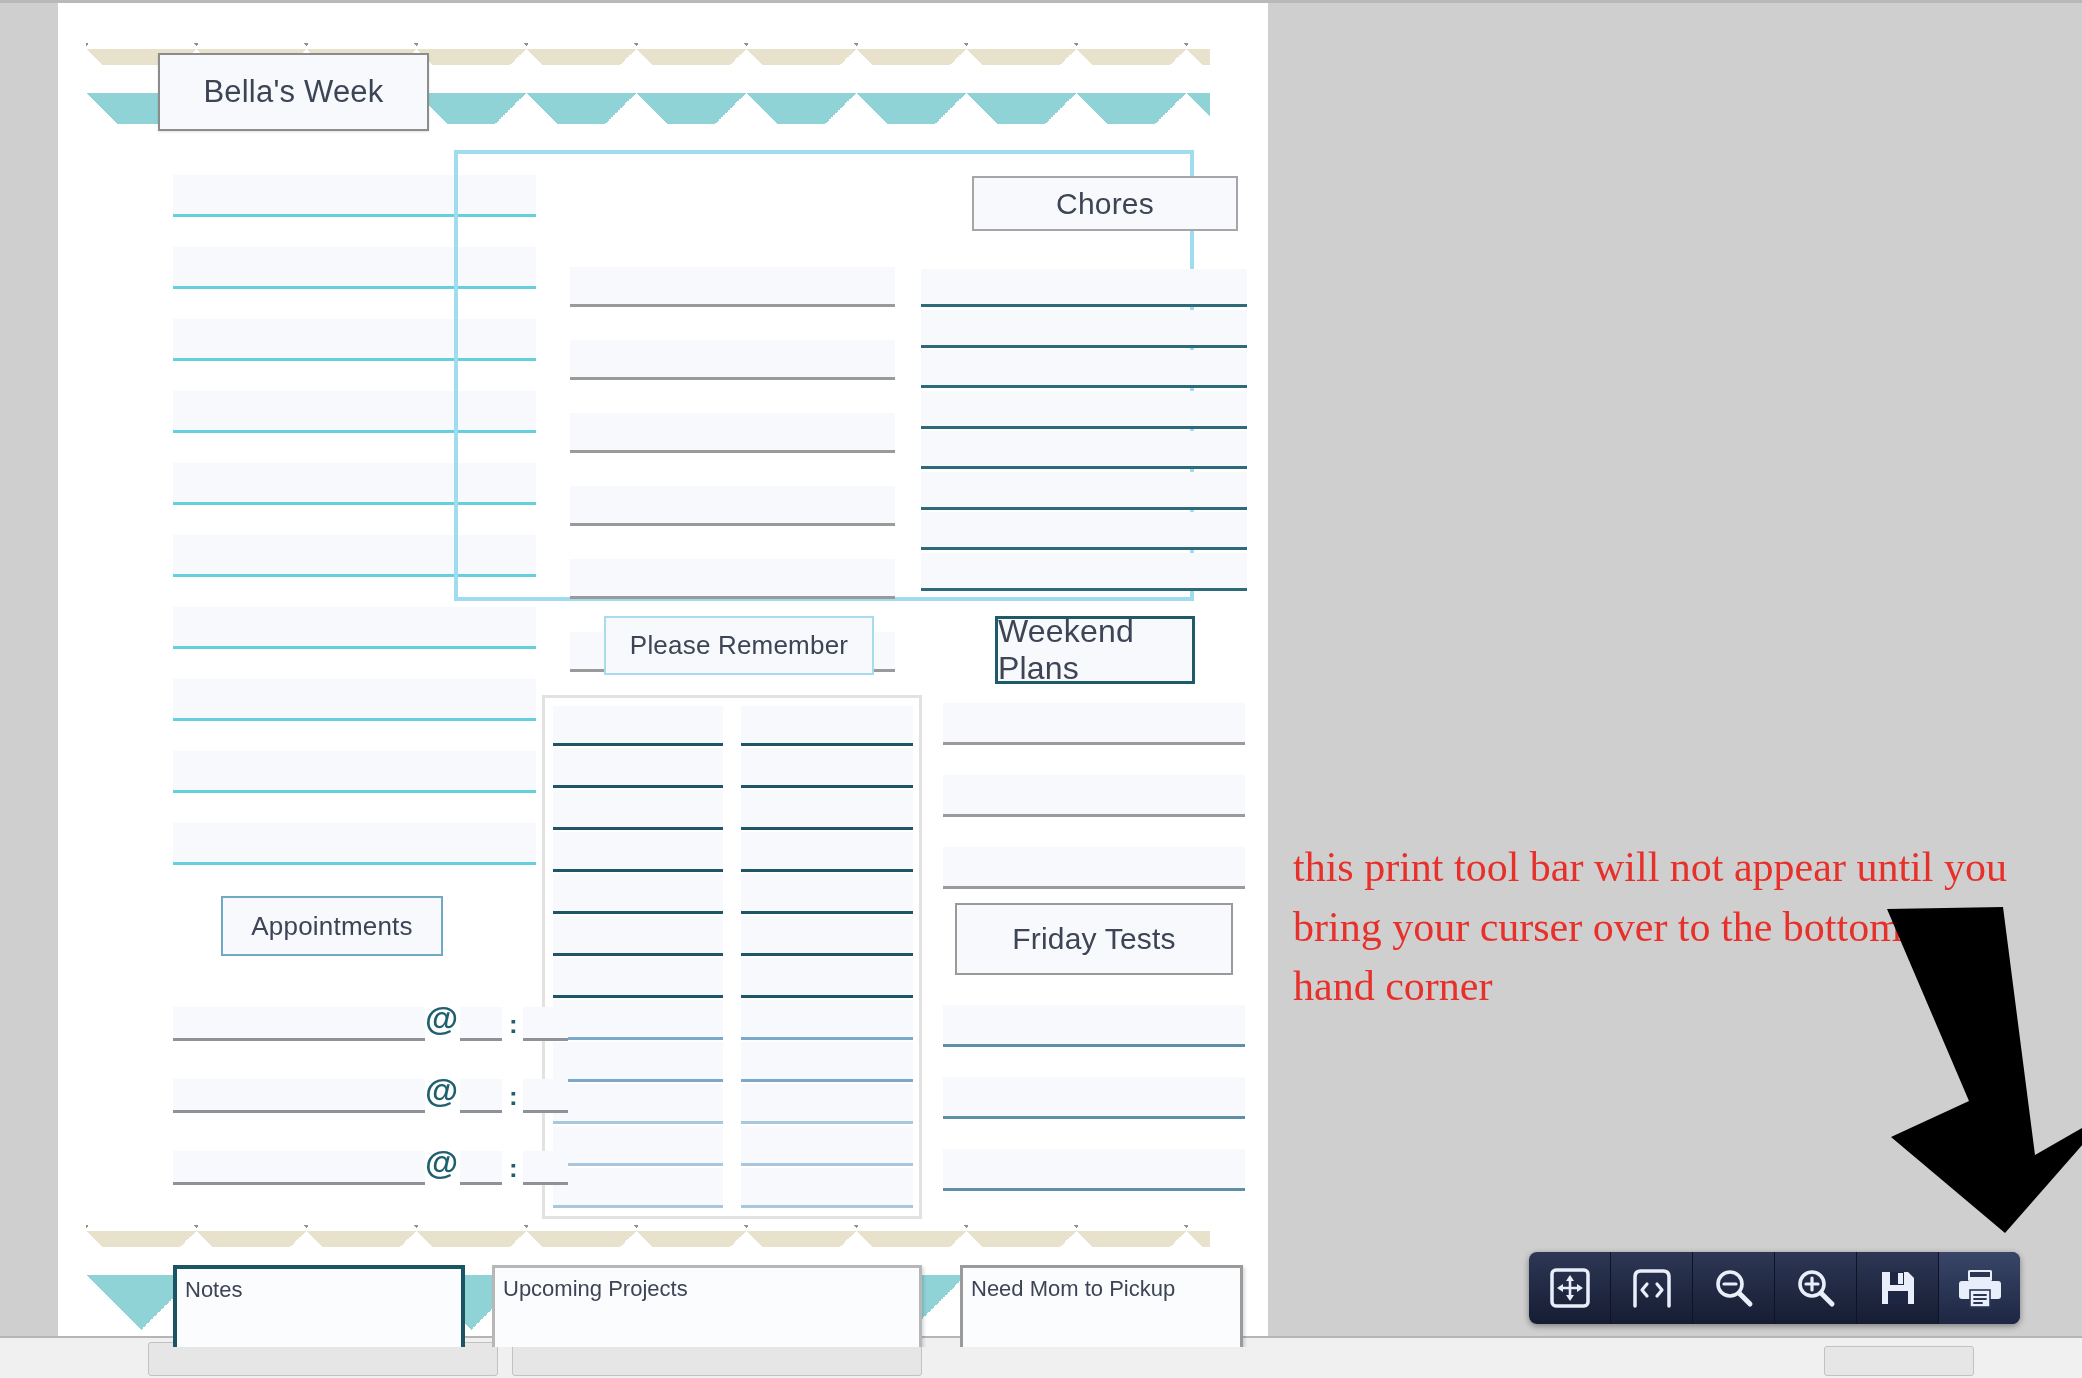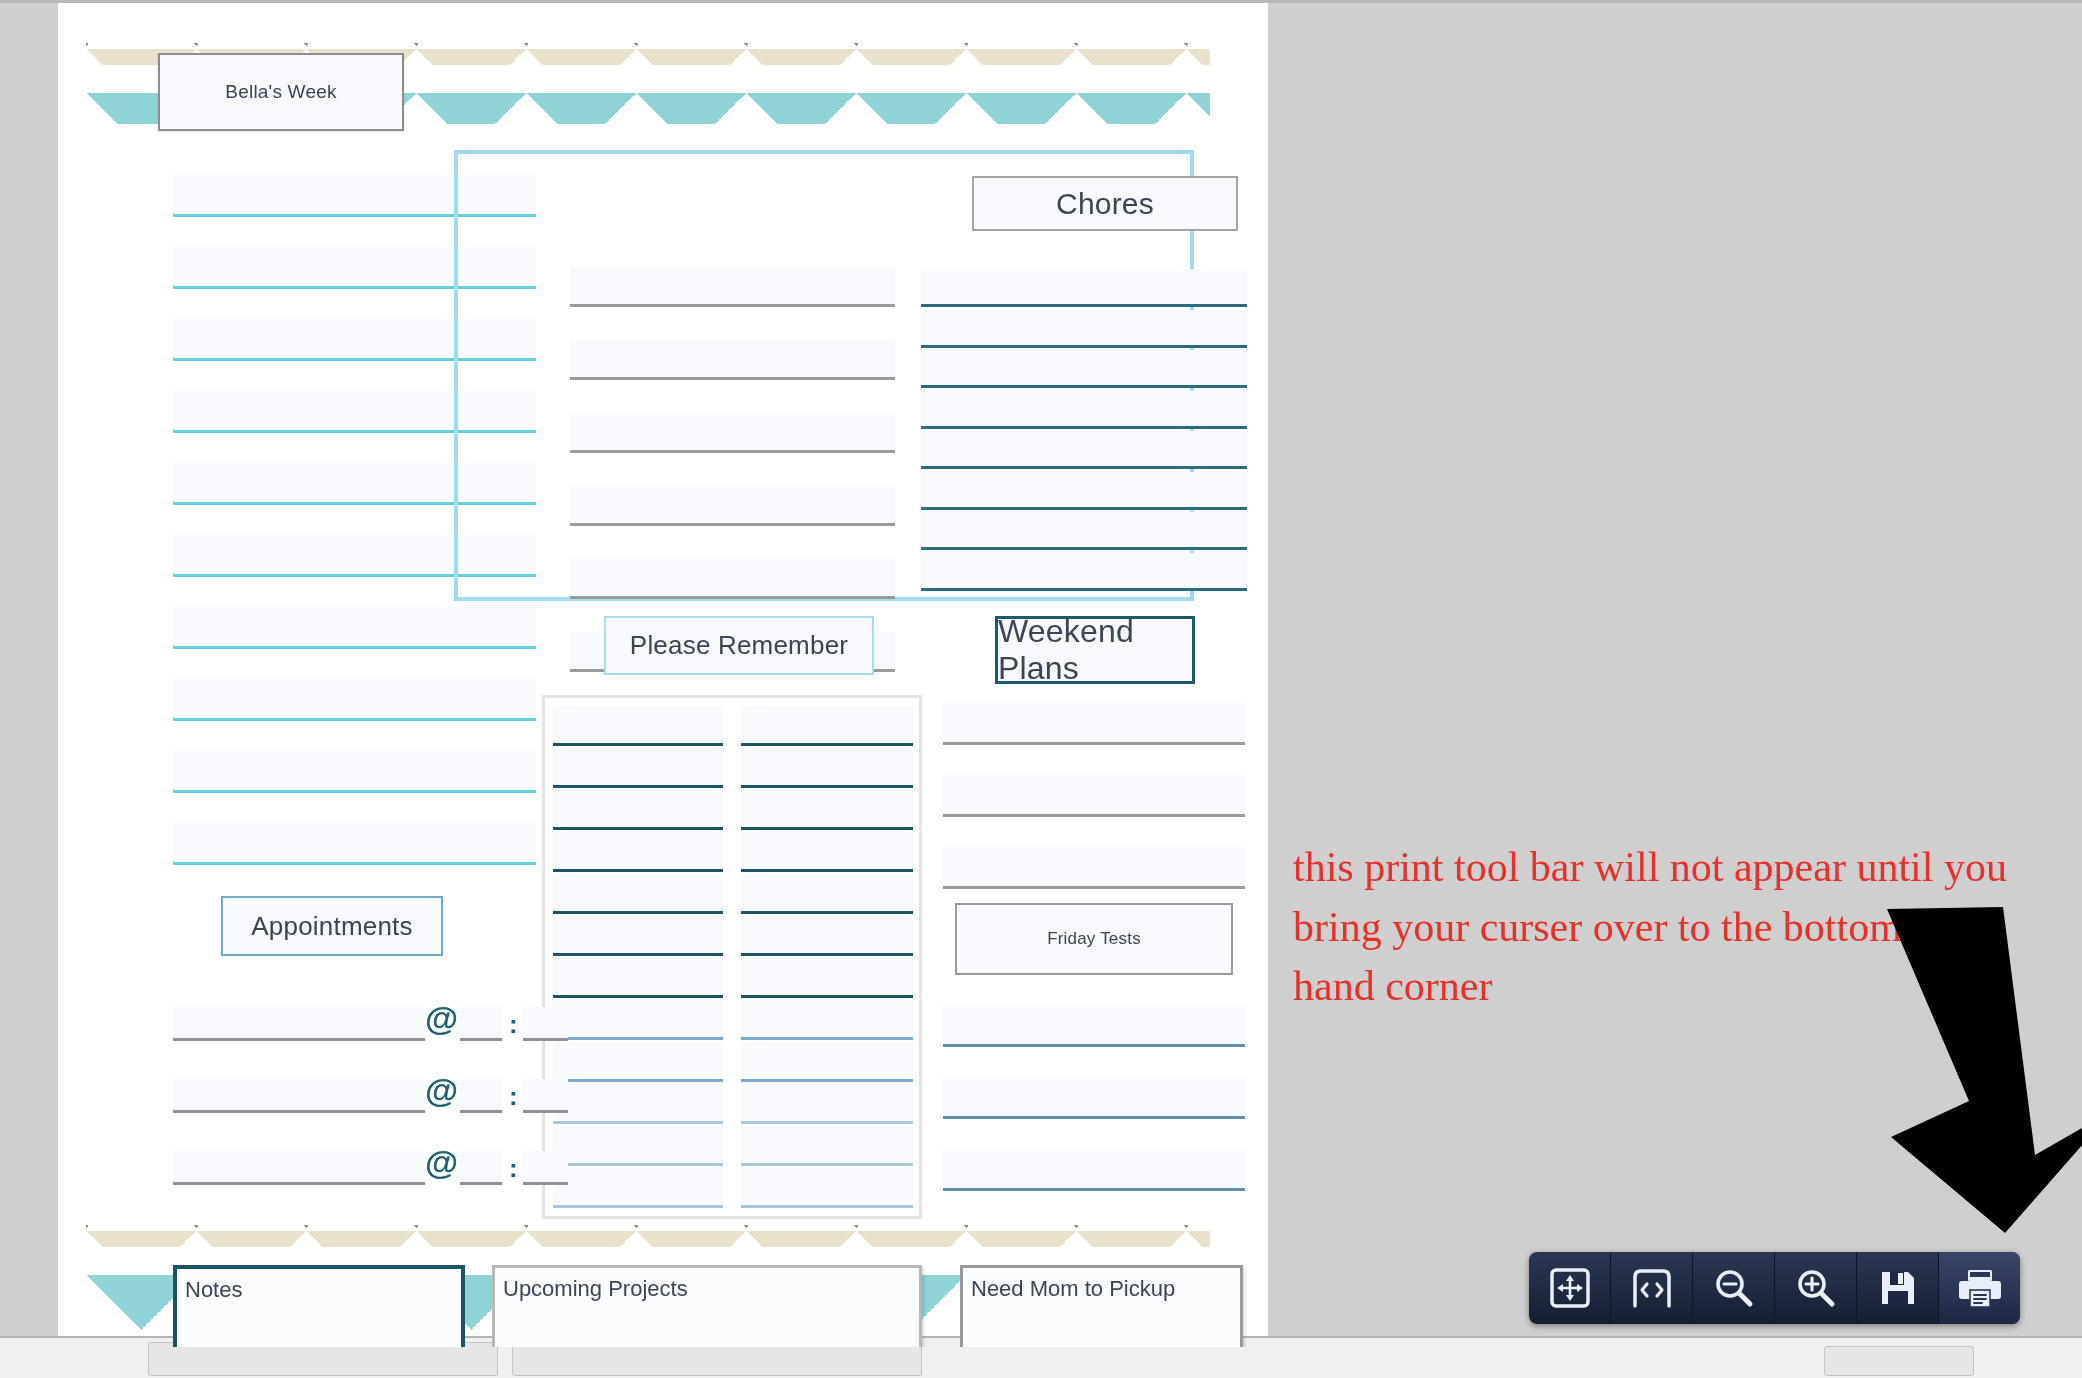--- a/index.html
+++ b/index.html
@@ -131,23 +131,23 @@
     background: #f7f9fc;
     display: flex;
     align-items: center;
     justify-content: center;
     color: #3d4455;
     letter-spacing: 0.2px;
   }
 
   #title-box {
     left: 100px; top: 50px;
-    width: 246px; height: 78px;
+    width: 271px; height: 78px;
     border: 2px solid #8c8c8c;
-    font-size: 19px;
+    font-size: 31px;
     z-index: 6;
     box-shadow: 0 1px 2px rgba(0,0,0,.12);
   }
 
   
   .ruled-line {
     position: absolute;
     background: #f7f9fc;
   }
   .ruled-line::after {
@@ -201,21 +201,21 @@
   #appointments-label {
     left: 163px; top: 893px;
     width: 222px; height: 60px;
     border: 2px solid #6fa9c4;
     font-size: 26px;
   }
   #fridaytests-label {
     left: 897px; top: 900px;
     width: 278px; height: 72px;
     border: 2px solid #9a9a9a;
-    font-size: 17px;
+    font-size: 30px;
   }
 
   
   #remember-box {
     position: absolute;
     left: 484px; top: 692px;
     width: 380px; height: 524px;
     border: 3px solid #e2e2e2;
     background: #ffffff;
   }

